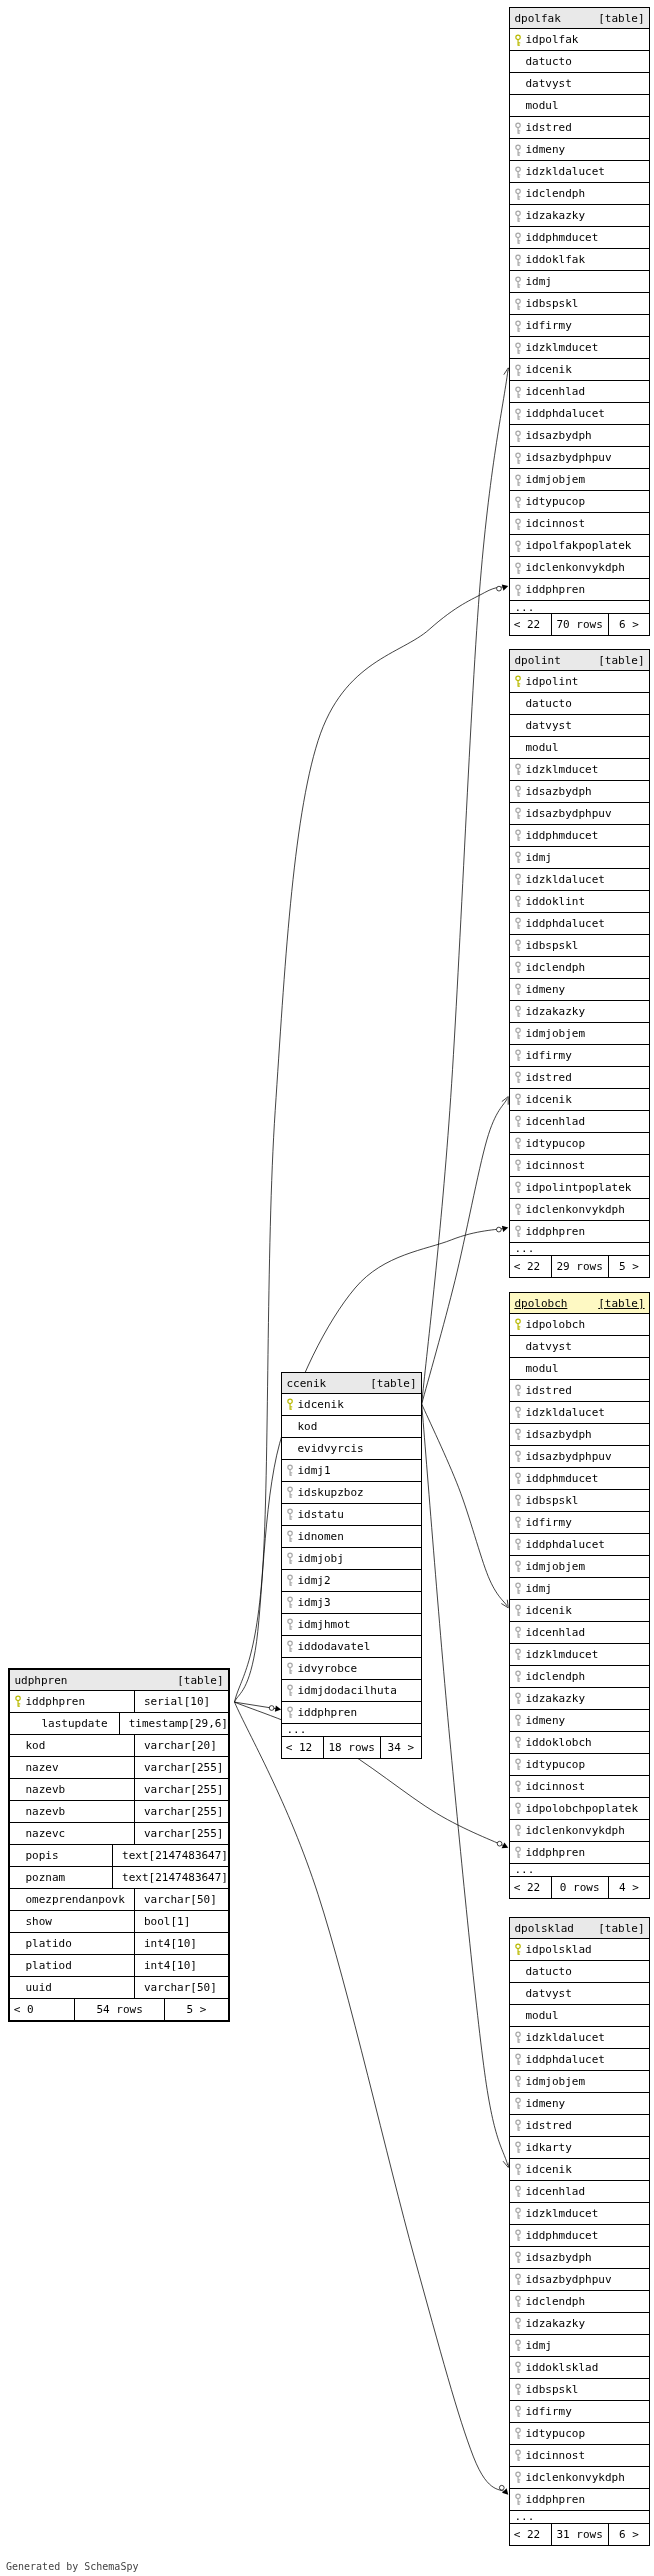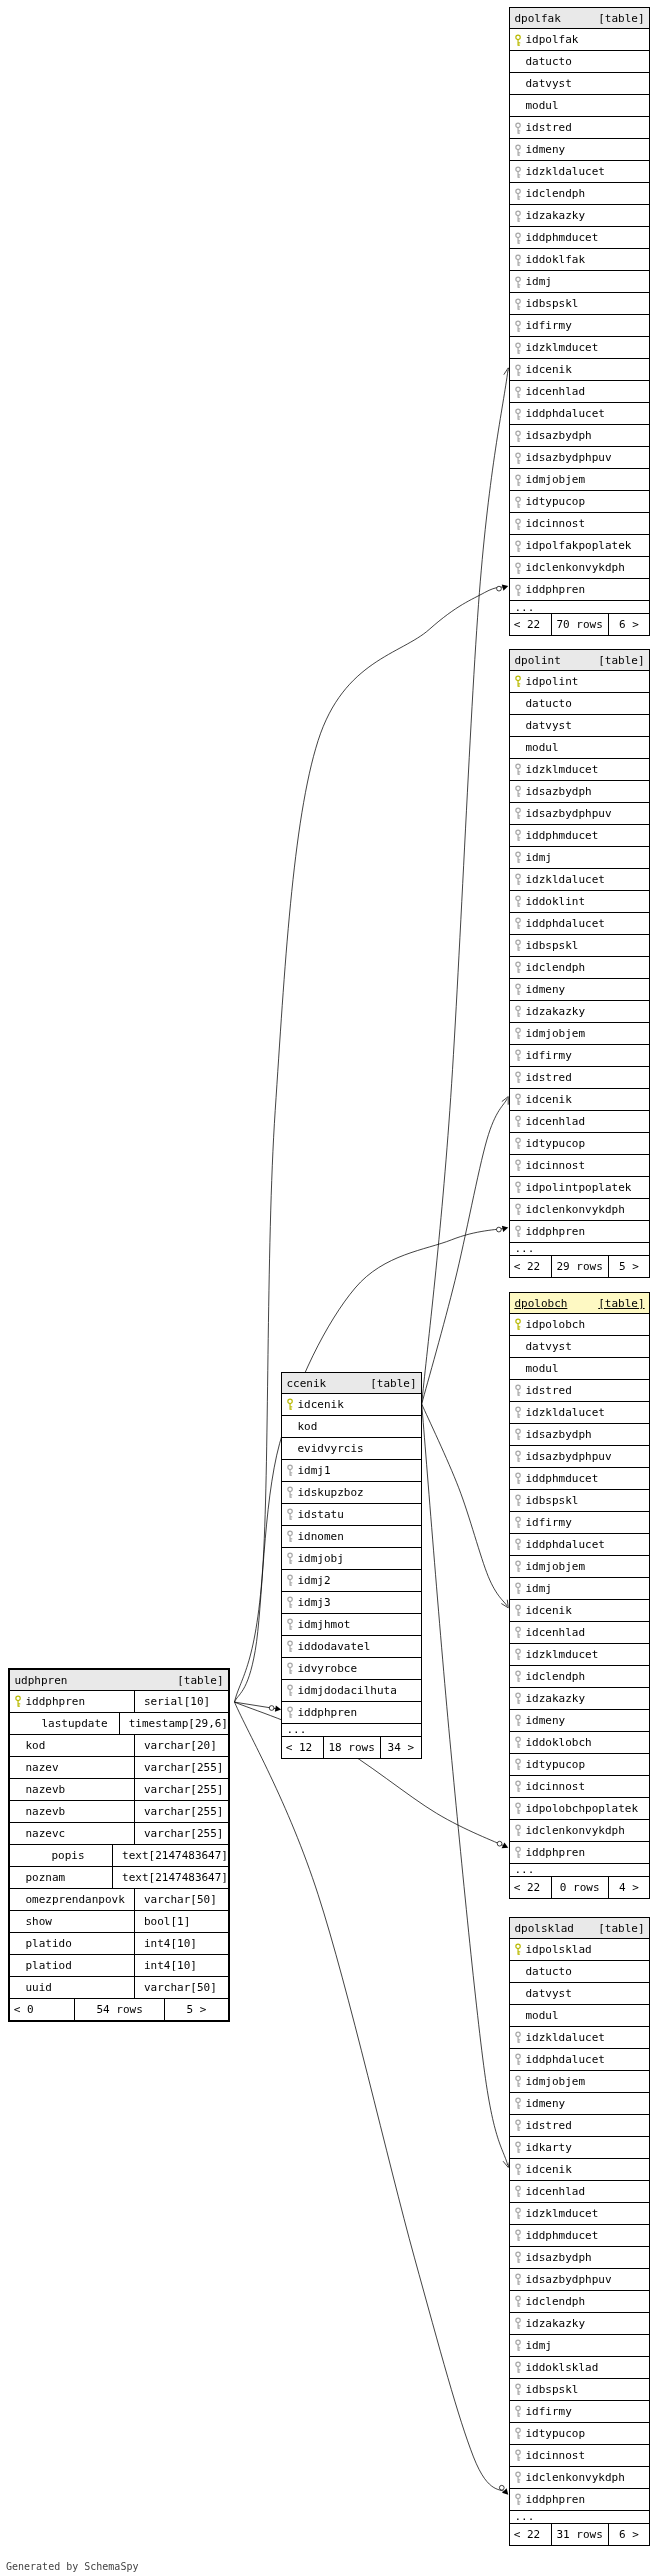--- a/index.html
+++ b/index.html
@@ -1614,21 +1614,21 @@
           <span class="cell-type">varchar[255]</span>
         </div>
         <div class="trow">
           <span class="cell-name" style="width: 124px;">
             <span class="key-cell"></span>
             <span class="cname">nazevc</span>
           </span>
           <span class="cell-type">varchar[255]</span>
         </div>
         <div class="trow">
-          <span class="cell-name" style="width: 124px; padding-left: 26px;">
+          <span class="cell-name" style="width: 124px;">
             <span class="key-cell"></span>
             <span class="cname">popis</span>
           </span>
           <span class="cell-type">text[2147483647]</span>
         </div>
         <div class="trow">
           <span class="cell-name" style="width: 124px;">
             <span class="key-cell"></span>
             <span class="cname">poznam</span>
           </span>

